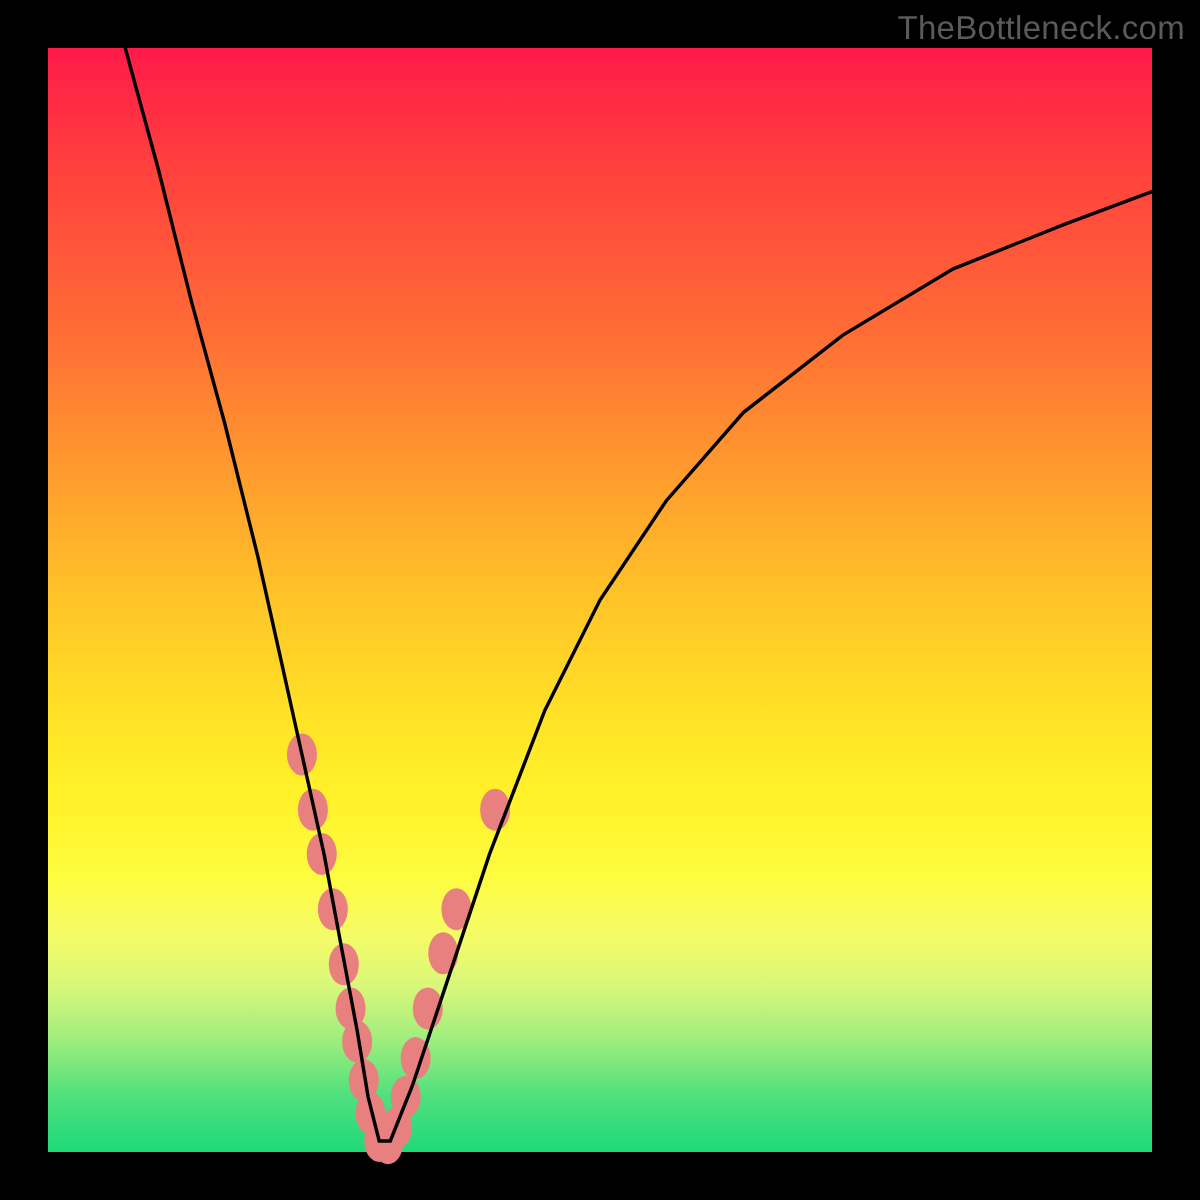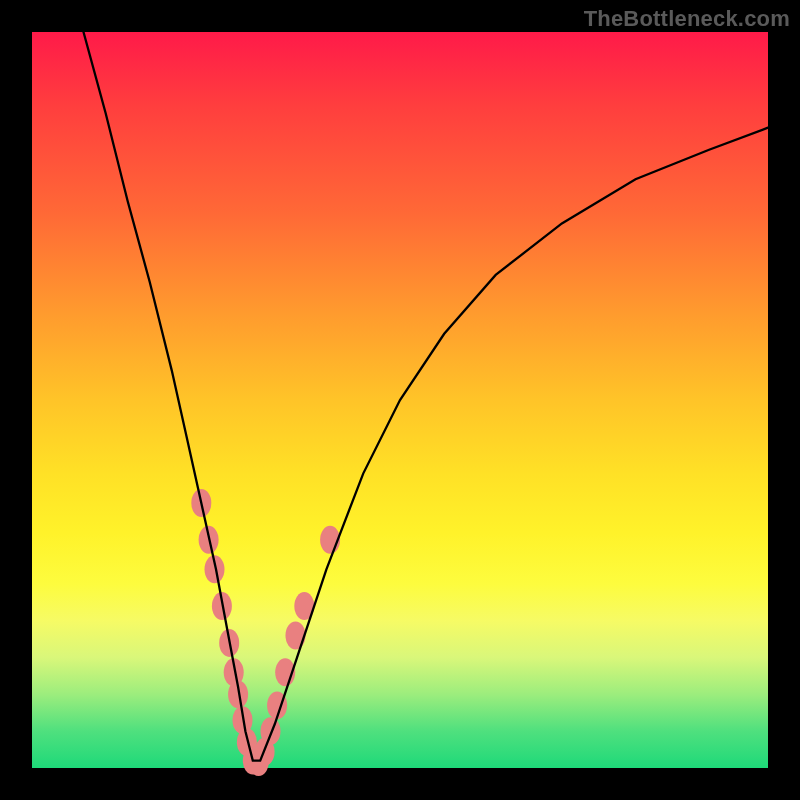--- a/index.html
+++ b/index.html
@@ -41,21 +41,21 @@
       #4fe07e 95%,
       #1ed979 100%
     );
   }
   .watermark {
     position: absolute;
     top: 6px;
     right: 10px;
     color: #5a5a5a;
     font-size: 22px;
-    font-weight: 700;
+    font-weight: 400;
     letter-spacing: 0.2px;
     user-select: none;
   }
   svg.curve {
     position: absolute;
     left: 0;
     top: 0;
     width: 736px;
     height: 736px;
     overflow: visible;

